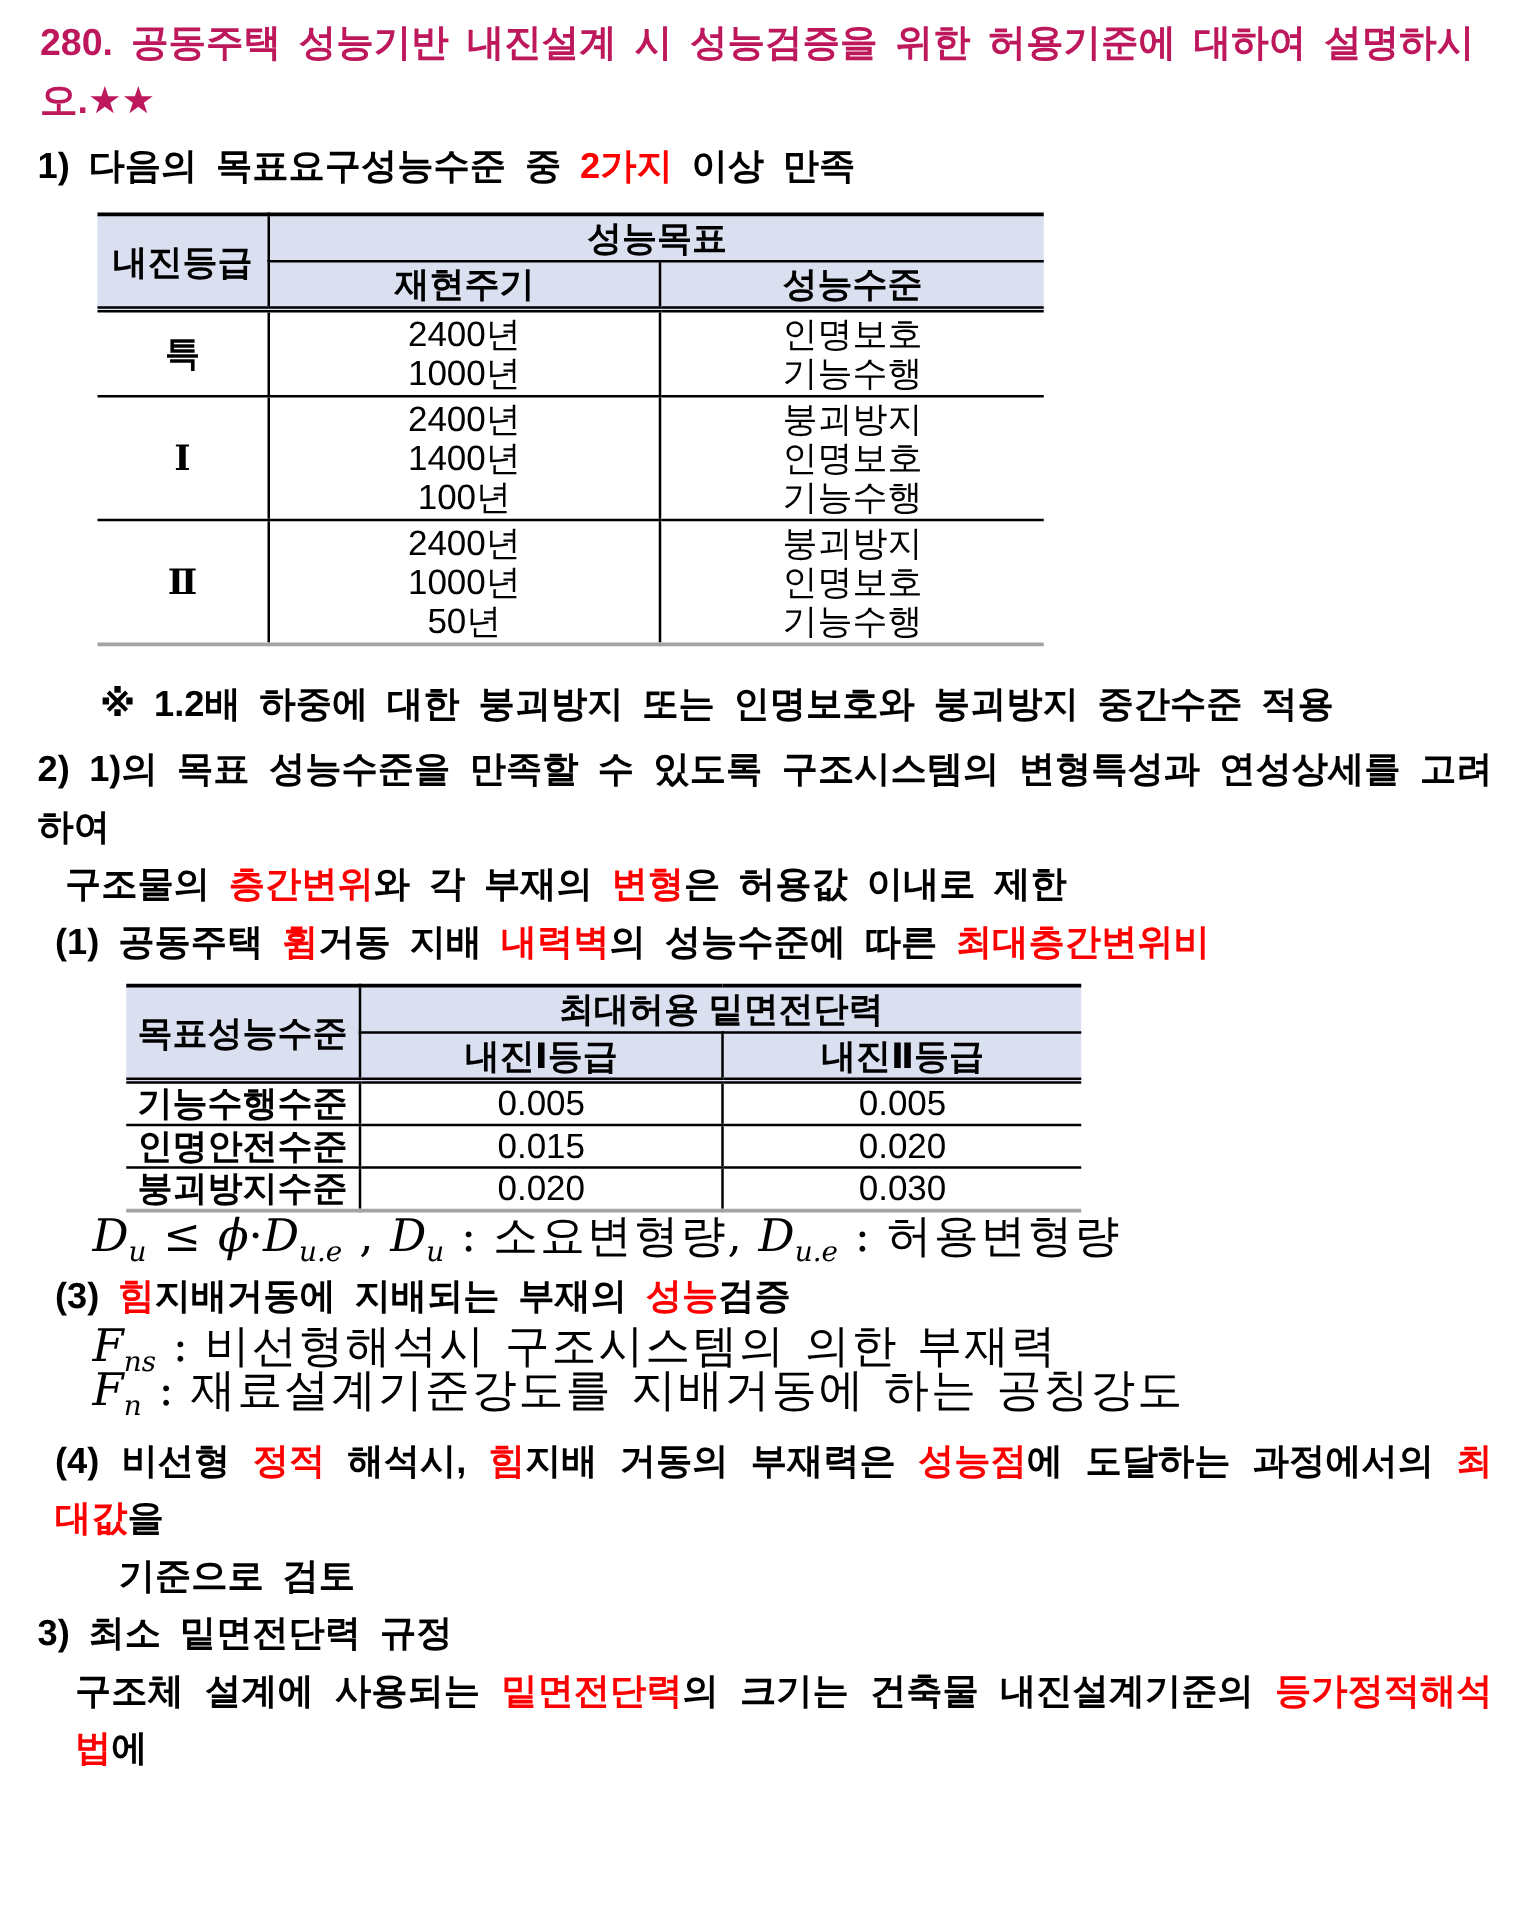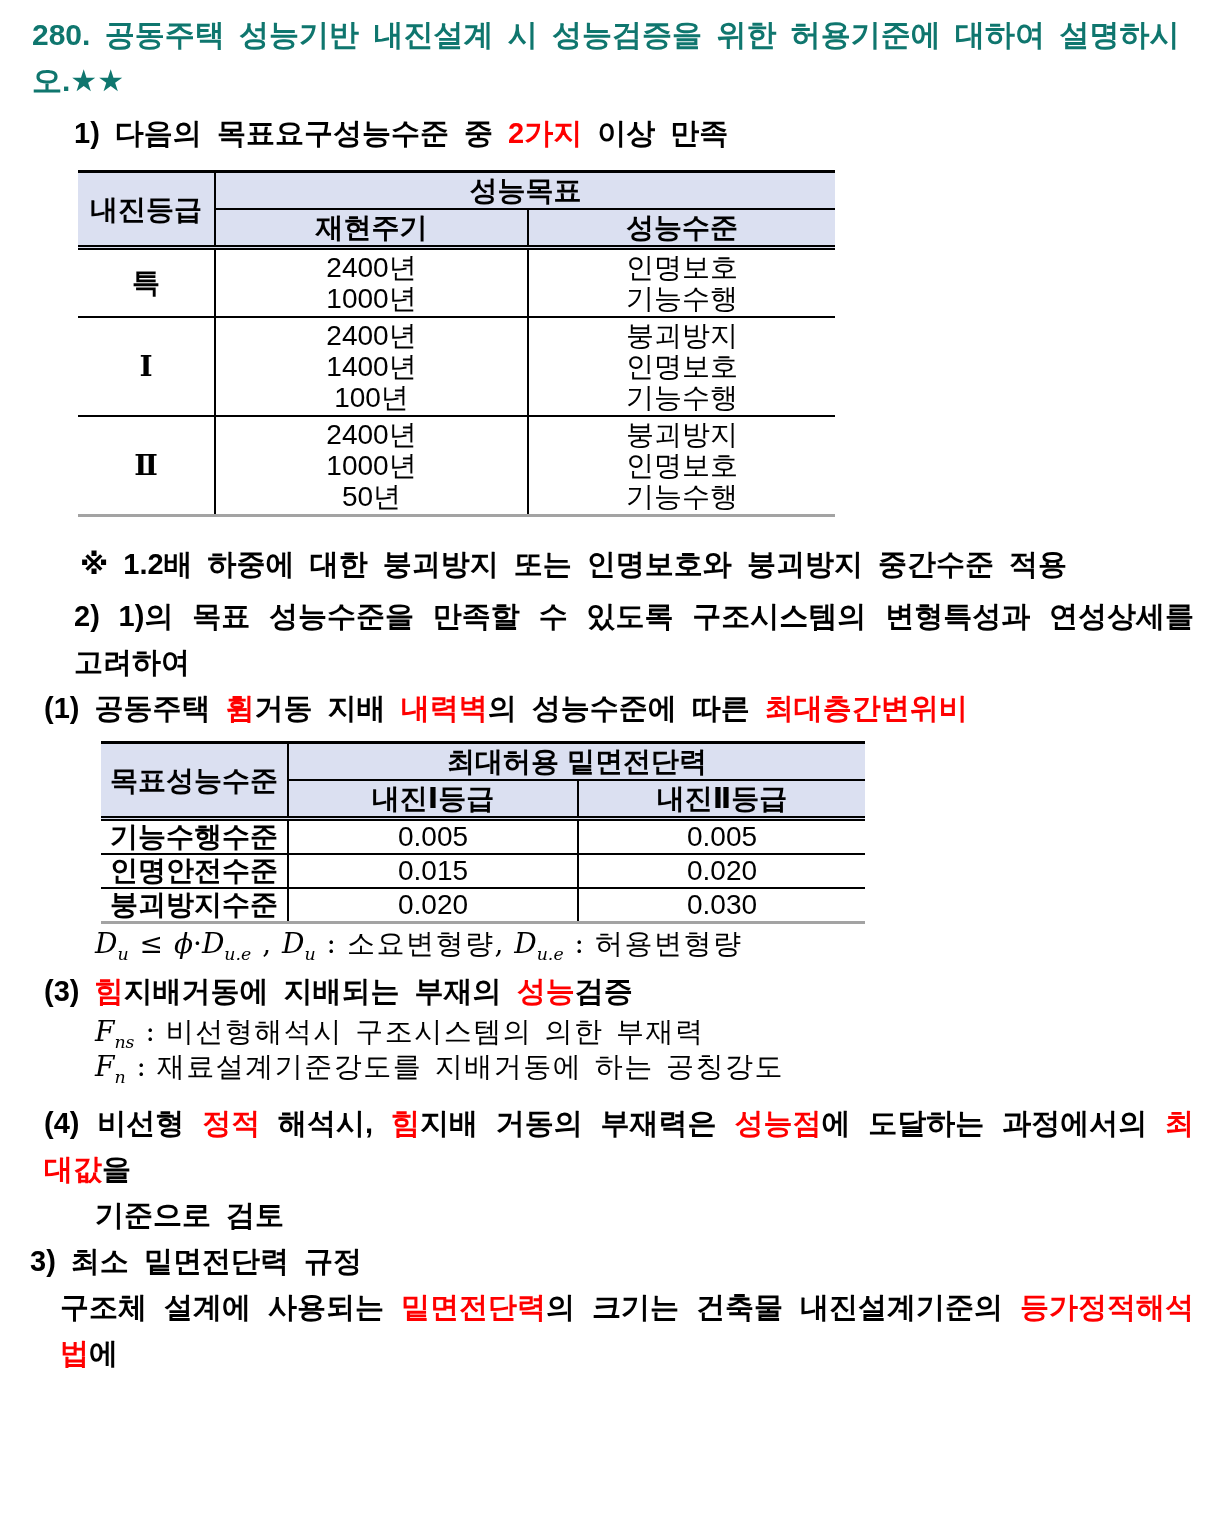--- a/index.html
+++ b/index.html
@@ -1,31 +1,31 @@
 <!DOCTYPE html>
 <html><head>
 <meta charset="utf-8">
 <style>
   html,body { margin:0; padding:0; background:#ffffff; }
   body { width:1216px; min-height:1536px; font-family:"Liberation Sans","DejaVu Sans",sans-serif; color:#000; }
   .page { box-sizing:border-box; width:1216px; min-height:1536px; padding:12px 22px 10px 30px; }
 
   .line { font-size:29px; line-height:46px; font-weight:700; word-spacing:7px; }
-  .title { font-size:30px; line-height:46px; font-weight:700; color:#0f766e; word-spacing:6px; margin-left:2px; }
+  .title { font-size:30px; line-height:46px; font-weight:700; color:#be185d; word-spacing:6px; margin-left:2px; }
   .red { color:#ff0000; }
   .justify { text-align:justify; text-align-last:justify; }
   .ind1 { padding-left:14px; }   
   .ind2 { padding-left:22px; }   
   .ind3 { padding-left:30px; }   
   .mt-note { margin-top:24px; padding-left:50px; }
-  .mt-sm { margin-top:6px;margin-left:44px; }
+  .mt-sm { margin-top:6px; }
 
   
   .formula { font-family:"DejaVu Serif","Liberation Serif",serif; font-weight:400;
-             font-size:28px; line-height:40px; word-spacing:2px; margin-left:65px; }
+             font-size:36px; line-height:40px; word-spacing:2px; margin-left:44px; }
   .formula .var { font-style:italic; }
   .formula sub { font-size:0.62em; font-style:italic; line-height:0; }
   .formula .ko { letter-spacing:1.5px; }
   .defs { line-height:35px; }
   .defs .fline { line-height:35px; }
 
   
   table.tbl { border-collapse:collapse; border-top:3px solid #000; border-bottom:3px solid #a3a3a3; }
   .tbl td { text-align:center; font-size:28px; padding:0 6px; }
   .tbl .hd { background:#dbe0f1; font-weight:700; line-height:35px; }
@@ -103,20 +103,21 @@
           <div>인명보호</div>
           <div>기능수행</div>
         </td>
       </tr>
     </tbody>
   </table>
 
   <div class="line mt-note"><span>※ 1.2배 하중에 대한 붕괴방지 또는 인명보호와 붕괴방지 중간수준 적용</span></div>
 
   <div class="line justify mt-sm"><span>2) 1)의 목표 성능수준을 만족할 수 있도록 구조시스템의 변형특성과 연성상세를 고려하여</span></div>
+  <div class="line ind2"><span>구조물의 </span><span class="red">층간변위</span><span>와 각 부재의 </span><span class="red">변형</span><span>은 허용값 이내로 제한</span></div>
 
   <div class="line ind1"><span>(1) 공동주택 </span><span class="red">휨</span><span>거동 지배 </span><span class="red">내력벽</span><span>의 성능수준에 따른 </span><span class="red">최대층간변위비</span></div>
 
   <table class="tbl tbl2">
     <colgroup>
         <col style="width:187px">
         <col style="width:290px">
         <col style="width:287px">
       </colgroup>
     <tbody>

